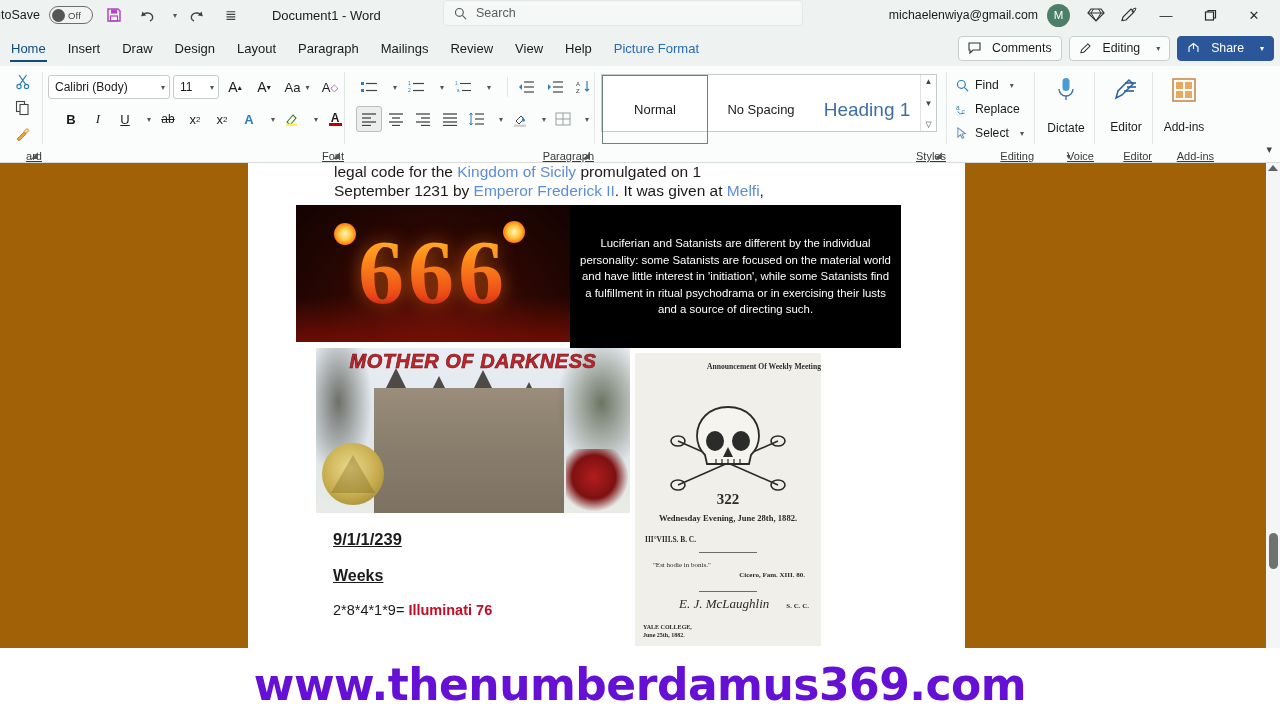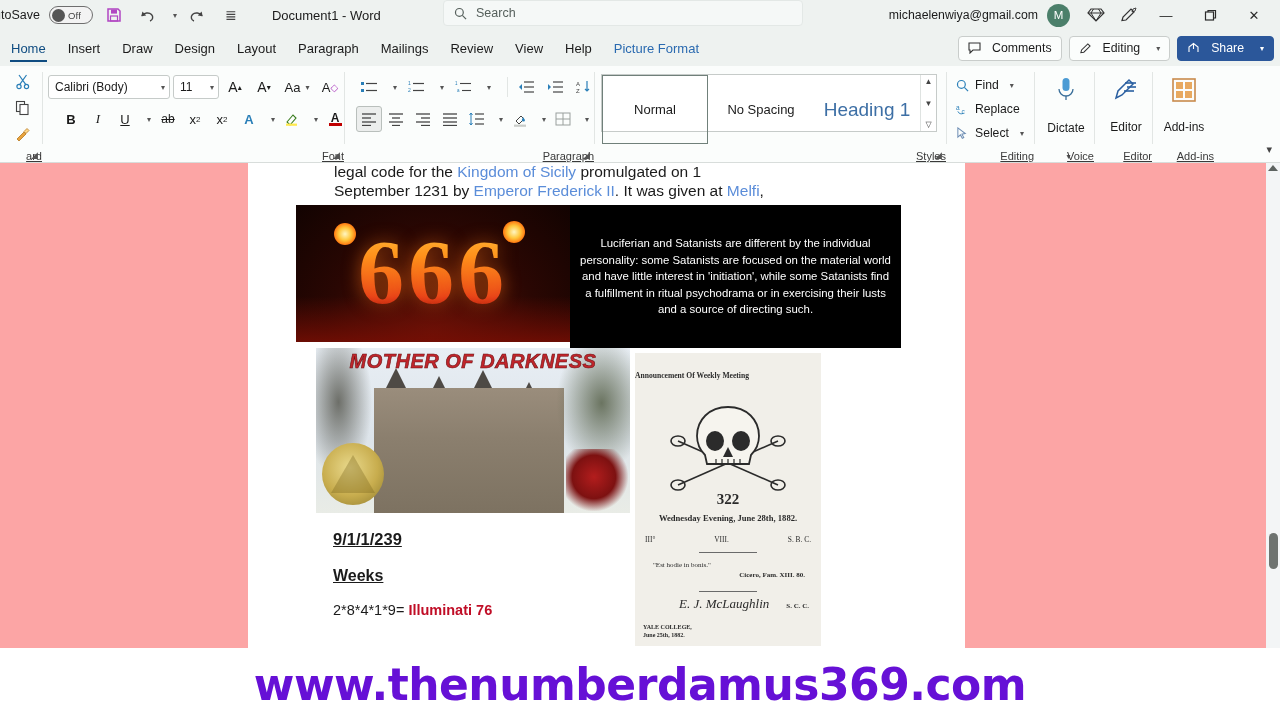--- a/index.html
+++ b/index.html
@@ -156,21 +156,21 @@
     justify-content: flex-start; gap: 17px; padding-top: 5px;
     font-size: 12px; color: #1b1b1b;
   }
   .ribbon-collapse {
     position: absolute; right: 8px; bottom: 6px; font-size: 11px; color: #444;
   }
 
   
   .docarea {
     position: absolute; left: 0; top: 163px; width: 1280px; height: 557px;
-    background: #fca5a5; overflow: hidden;
+    background: #a16207; overflow: hidden;
   }
   .page {
     position: absolute; left: 248px; top: 0px; width: 717px; height: 485px;
     background: #ffffff;
   }
   .para {
     position: absolute; font-size: 15.5px; color: #1b1b1b; line-height: 28px;
     font-family: "Liberation Sans", sans-serif;
   }
   .lnk { color: #5b8dd9; }
@@ -257,35 +257,35 @@
   .emblem .tri {
     width:0; height:0; border-left: 22px solid transparent;
     border-right: 22px solid transparent; border-bottom: 38px solid rgba(120,100,30,.35);
   }
 
   .imgskull {
     position: absolute; left: 387px; top: 190px; width: 186px; height: 293px;
     background: #f1efe9; overflow: hidden; color: #2a2a2a;
   }
   .sk-title {
-    position:absolute; top: 9px; width: 100%; text-align: left;
-    font-family: "Liberation Serif", serif; font-weight: 700; font-size: 7.6px; margin-top: 9px;
+    position:absolute; top: 9px; width: 100%; text-align: right;
+    font-family: "Liberation Serif", serif; font-weight: 700; font-size: 7.6px;
   }
   .sk-322 {
     position:absolute; top: 138px; width:100%; text-align:center;
     font-family: "Liberation Serif", serif; font-weight: 700; font-size: 15px;
   }
   .sk-date {
     position:absolute; top: 160px; width:100%; text-align:center;
     font-family: "Liberation Serif", serif; font-weight: 700; font-size: 8.6px;
   }
   .sk-row {
     position:absolute; top: 182px; width:100%; display:flex;
-    justify-content: space-between; padding: 0 10px;
-    font-family: "Liberation Serif", serif; font-weight:400; font-size: 7.4px;
+    padding: 0 10px;
+    font-family: "Liberation Serif", serif; font-weight:700; font-size: 7.4px;
   }
   .sk-rule {
     position:absolute; left: 64px; width: 58px; height: 1px; background:#6a6a6a;
   }
   .sk-quote {
     position:absolute; top: 208px; left: 18px;
     font-family: "Liberation Serif", serif; font-size: 7px;
   }
   .sk-cite {
     position:absolute; top: 218px; right: 16px;

